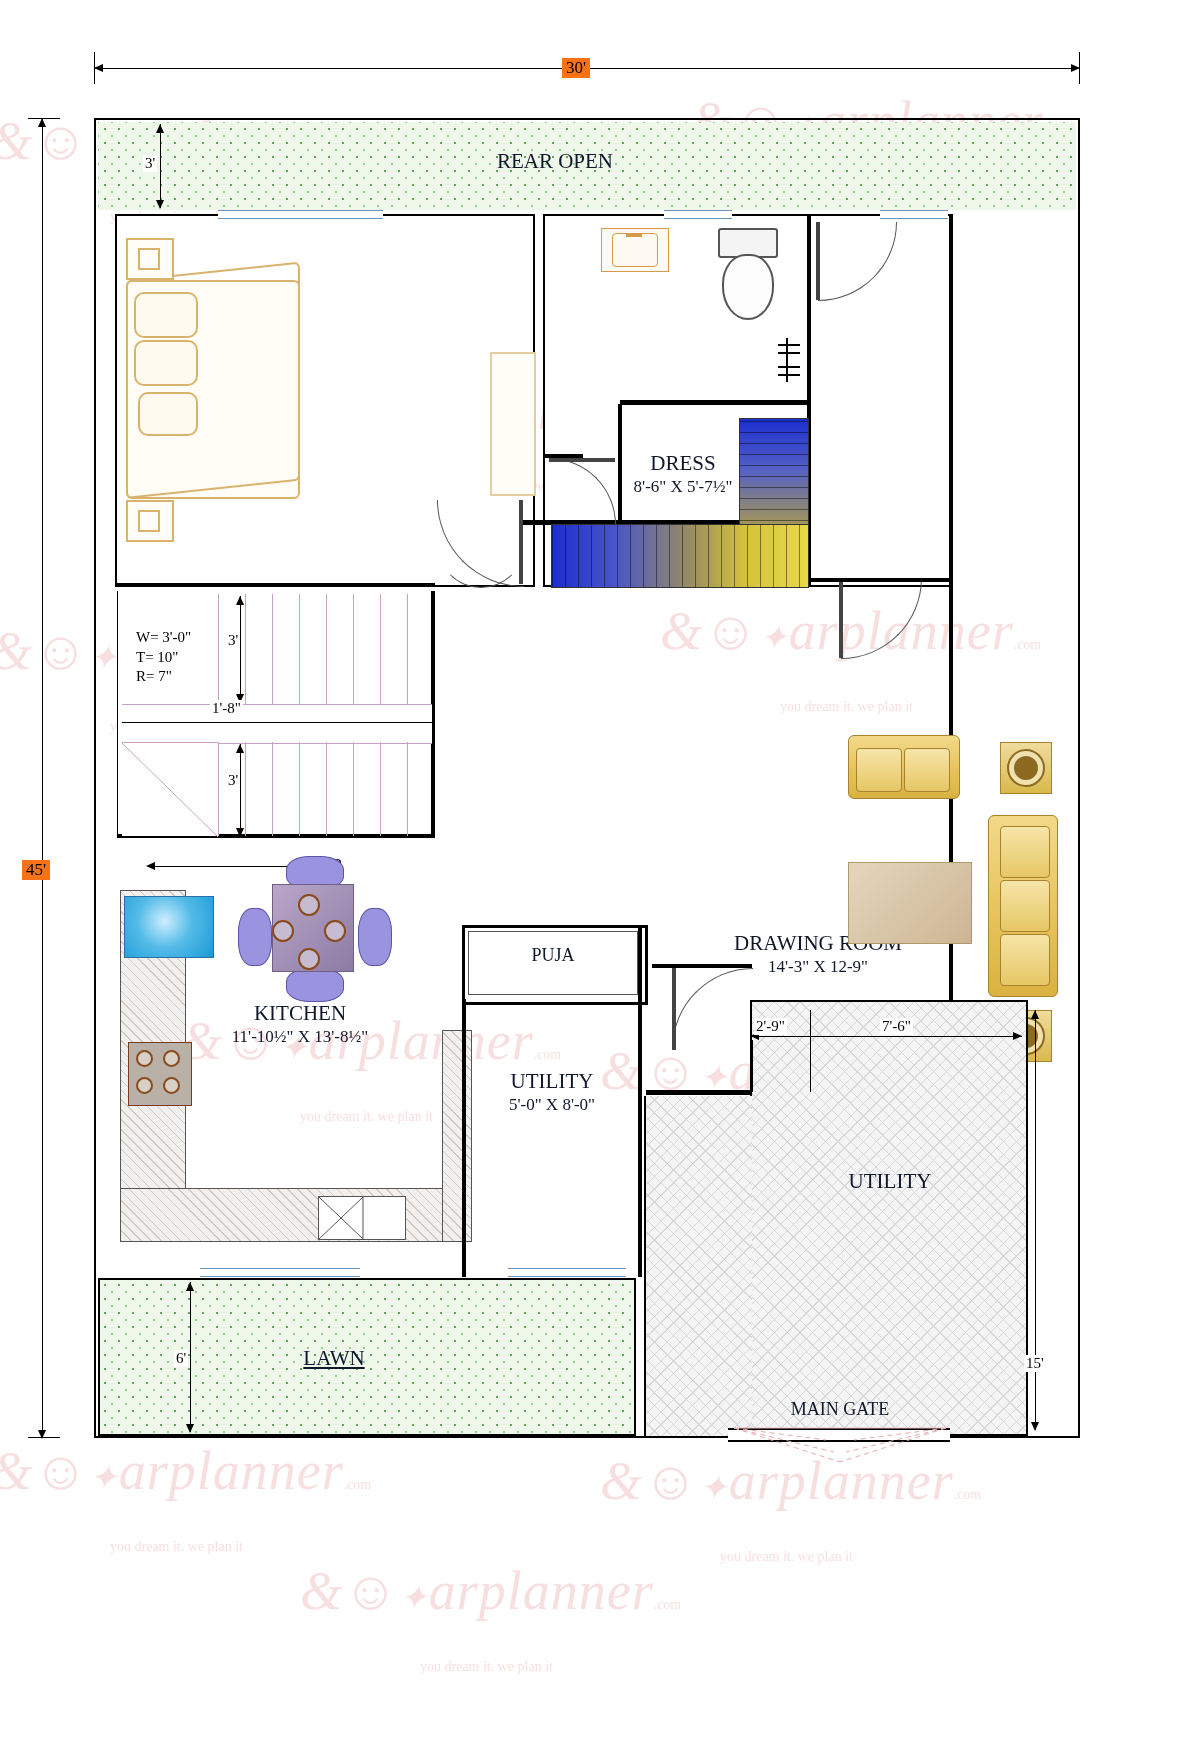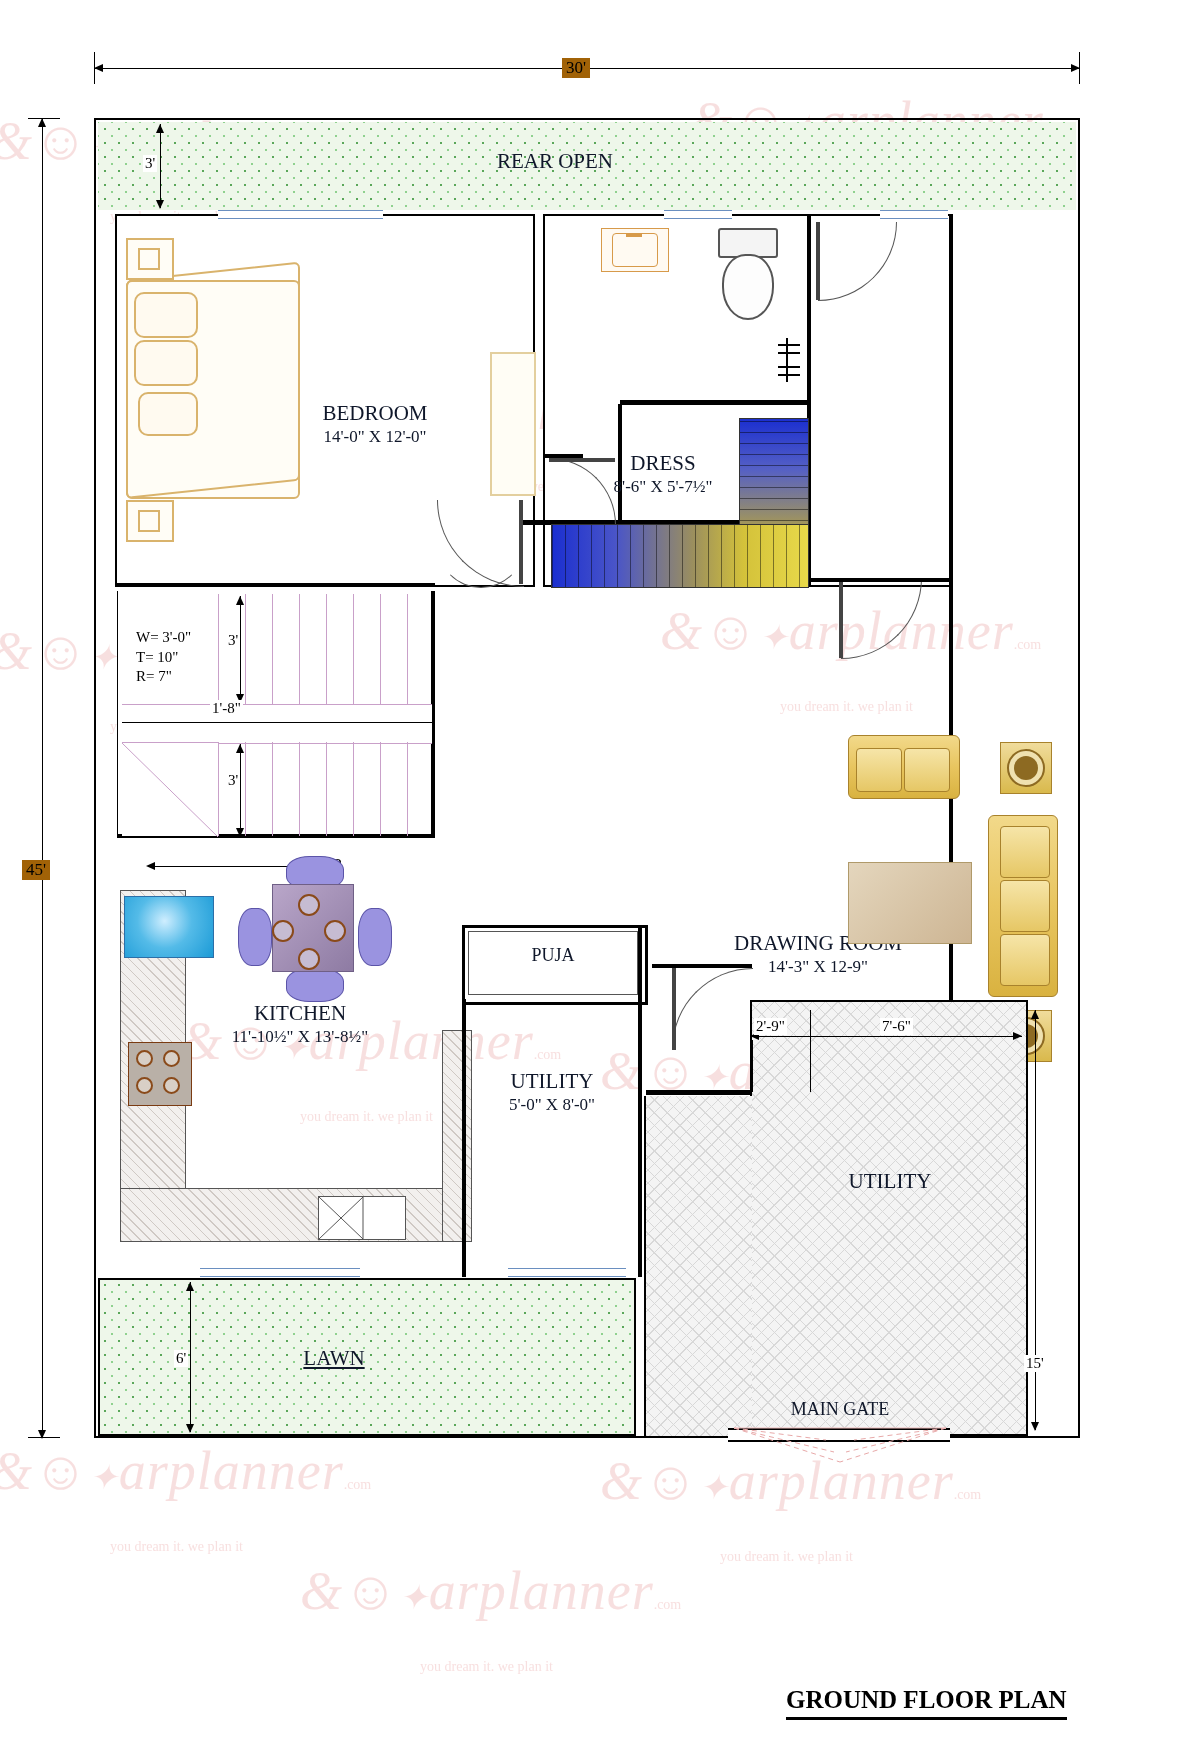--- a/index.html
+++ b/index.html
@@ -41,21 +41,21 @@
   .dimline {
     position: absolute;
     background: #000;
   }
   .dimline.h { height: 1px; }
   .dimline.v { width: 1px; }
   .dimtext {
     position: absolute;
     font-size: 17px;
     color: #000;
-    background: #a16207;
+    background: #f97316;
     padding: 0 4px;
     font-family: "Liberation Serif", serif;
   }
   .tick {
     position: absolute;
     background: #000;
   }
 
   
   .wall {
@@ -350,24 +350,20 @@
   <div class="abs" style="left:807px; top:216px; width:4px; height:371px; background:#000;"></div>
 
   <div class="abs" style="left:620px; top:400px; width:190px; height:5px; background:#000;"></div>
   <div class="abs" style="left:618px; top:404px; width:4px; height:120px; background:#000;"></div>
   <div class="abs" style="left:543px; top:454px; width:40px; height:4px; background:#000;"></div>
   <div class="abs" style="left:520px; top:520px; width:290px; height:5px; background:#000;"></div>
 
   <div class="abs" style="left:949px; top:214px; width:4px; height:790px; background:#000;"></div>
   <div class="abs" style="left:115px; top:583px; width:320px; height:4px; background:#000;"></div>
 
-  <div class="label" style="left:245px; top:400px; width:260px;">
-    <div class="name">BEDROOM</div>
-    <div class="dim">14'-0" X 12'-0"</div>
-  </div>
 
   <div class="bed-outer" style="left:126px; top:280px; width:170px; height:215px;"></div>
   <div class="abs" style="left:126px; top:280px; width:170px; height:215px; border:2px solid #d9b36c; border-radius:6px; transform:skewY(-6deg); transform-origin:left top; pointer-events:none;"></div>
   <div class="pillow" style="left:134px; top:292px; width:60px; height:42px;"></div>
   <div class="pillow" style="left:134px; top:340px; width:60px; height:42px;"></div>
   <div class="pillow" style="left:138px; top:392px; width:56px; height:40px;"></div>
   <div class="nightstand" style="left:126px; top:238px; width:44px; height:38px;"></div>
   <div class="abs" style="left:138px; top:248px; width:18px; height:18px; border:2px solid #d9b36c;"></div>
   <div class="nightstand" style="left:126px; top:500px; width:44px; height:38px;"></div>
   <div class="abs" style="left:138px; top:510px; width:18px; height:18px; border:2px solid #d9b36c;"></div>
@@ -392,21 +388,21 @@
   <div class="abs" style="left:778px; top:352px; width:22px; height:2px; background:#000;"></div>
   <div class="abs" style="left:786px; top:338px; width:2px; height:22px; background:#000;"></div>
   <div class="abs" style="left:778px; top:366px; width:22px; height:2px; background:#000;"></div>
   <div class="abs" style="left:778px; top:374px; width:22px; height:2px; background:#000;"></div>
   <div class="abs" style="left:786px; top:360px; width:2px; height:22px; background:#000;"></div>
 
   <div class="abs" style="left:818px; top:222px; width:78px; height:78px; border:1px solid #555; border-radius:0 0 100% 0; border-top:none; border-left:none;"></div>
   <div class="door-leaf" style="left:816px; top:222px; width:4px; height:78px;"></div>
   <div class="opening" style="left:880px; top:210px; width:68px; height:9px;"></div>
 
-  <div class="label" style="left:568px; top:450px; width:190px;">
+  <div class="label" style="left:588px; top:450px; width:190px;">
     <div class="name">DRESS</div>
     <div class="dim">8'-6" X 5'-7½"</div>
   </div>
   <div class="abs" style="left:549px; top:458px; width:66px; height:66px; border:1px solid #555; border-radius:0 100% 0 0; border-bottom:none; border-left:none;"></div>
   <div class="door-leaf" style="left:549px; top:458px; width:66px; height:4px;"></div>
 
   <div class="grad-stair-v" style="left:739px; top:418px; width:70px; height:170px;"></div>
   <div class="grad-stair-h" style="left:551px; top:524px; width:258px; height:64px;"></div>
 
   <div class="abs" style="left:117px; top:591px; width:318px; height:245px; background:#fff; border:none;"></div>
@@ -586,15 +582,14 @@
       <line x1="4" y1="6" x2="110" y2="40" stroke="#e8a9a9" stroke-dasharray="5,4"></line>
       <line x1="4" y1="6" x2="104" y2="30" stroke="#e8a9a9" stroke-dasharray="5,4"></line>
       <line x1="4" y1="6" x2="96" y2="18" stroke="#e8a9a9" stroke-dasharray="5,4"></line>
       <line x1="216" y1="6" x2="110" y2="40" stroke="#e8a9a9" stroke-dasharray="5,4"></line>
       <line x1="216" y1="6" x2="116" y2="30" stroke="#e8a9a9" stroke-dasharray="5,4"></line>
       <line x1="216" y1="6" x2="124" y2="18" stroke="#e8a9a9" stroke-dasharray="5,4"></line>
       <line x1="4" y1="6" x2="216" y2="6" stroke="#f0bcbc"></line>
     </svg>
   </div>
 
-  <div class="title" style="left:786px; top:1686px;">GROUND FLOOR PLAN</div>
 
 </div>
 
 </body></html>

